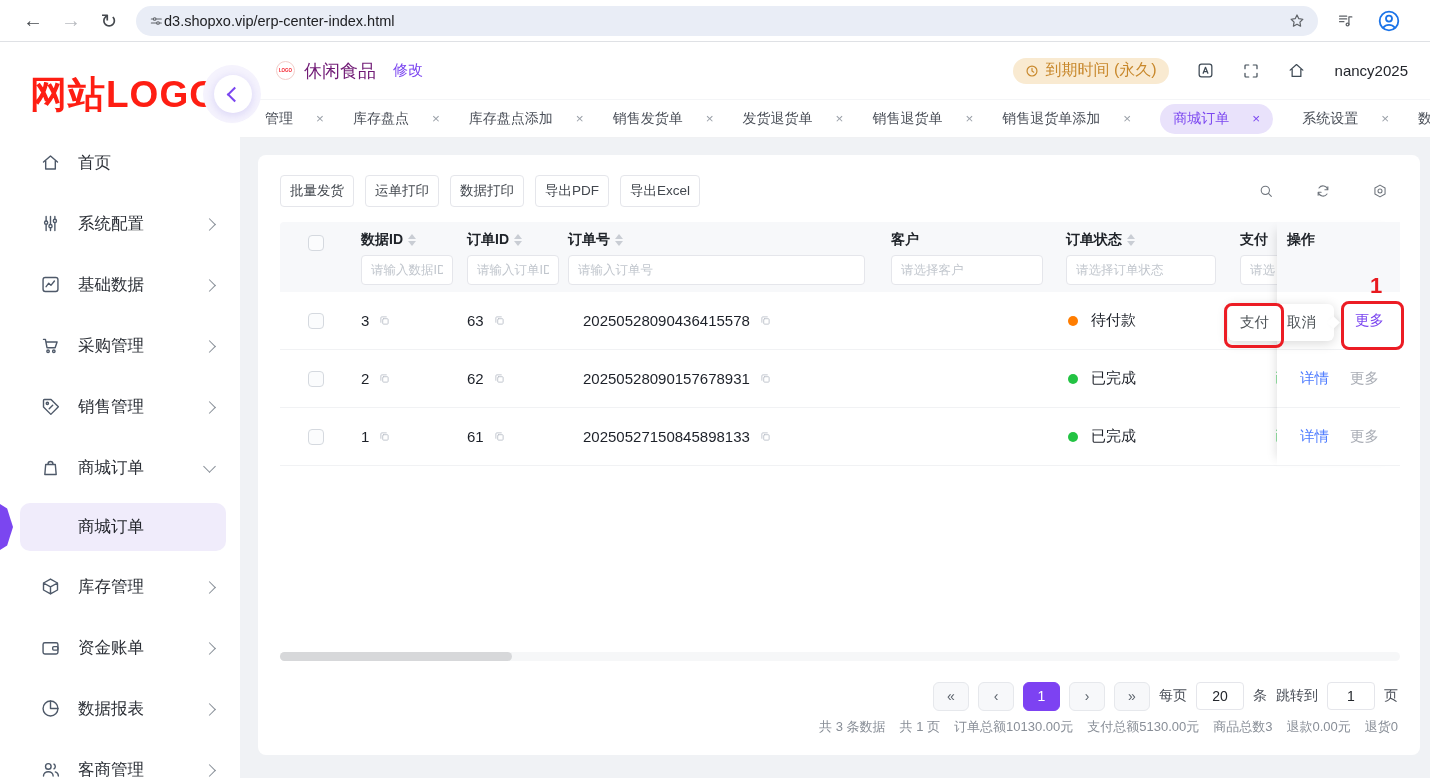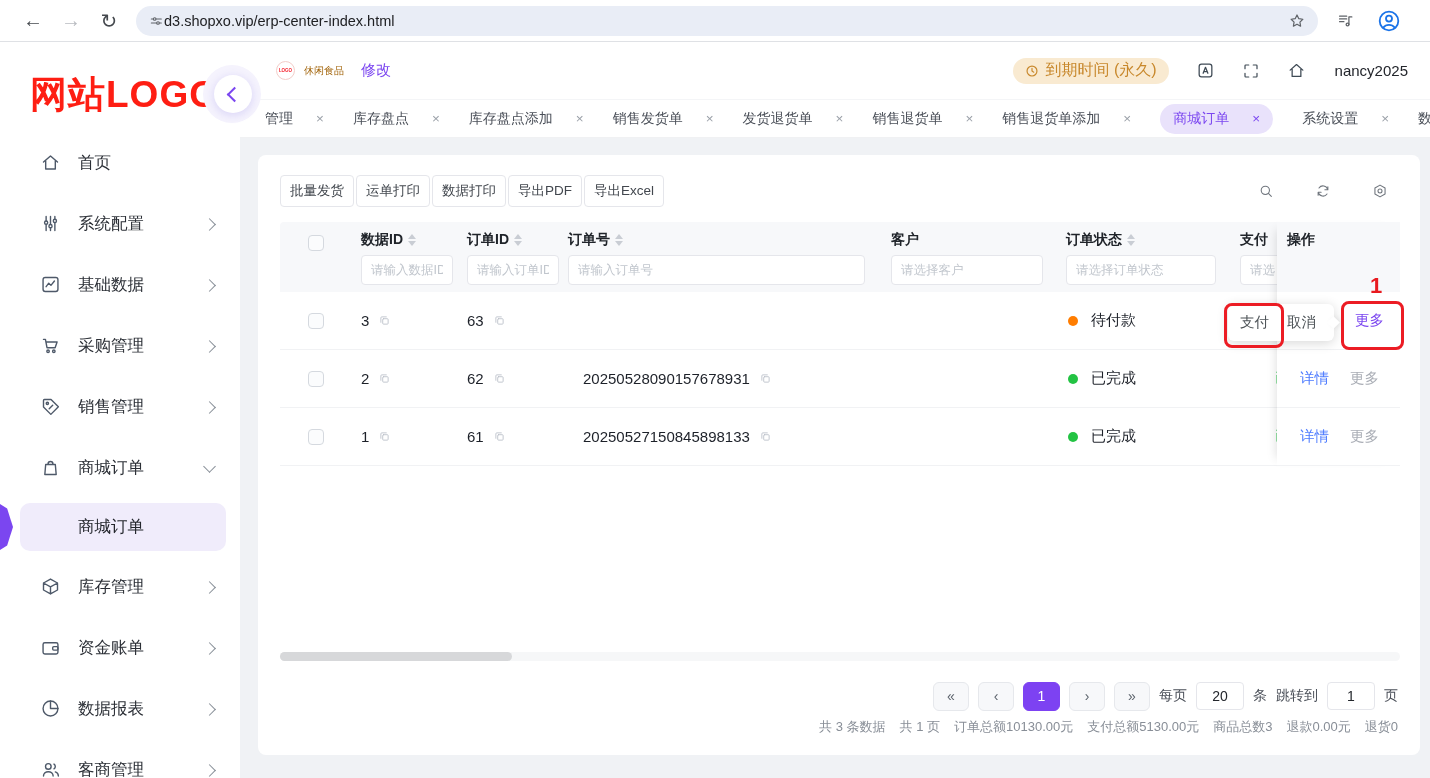--- a/index.html
+++ b/index.html
@@ -39,41 +39,41 @@
     display:flex;align-items:center;padding-left:58px;font-size:16.5px;color:#23262c;cursor:pointer}
   .active-marker{position:absolute;left:0;top:6px;width:13px;height:46px;background:#7b46f0;
     clip-path:polygon(0 0,55% 10%,100% 50%,55% 90%,0 100%)}
 
   
   .main{position:absolute;top:42px;left:240px;width:1190px;height:736px;background:#f0f2f5}
   .main-header{height:58px;background:#fff;display:flex;align-items:center;padding:0 22px 0 36px;
     box-sizing:border-box;border-bottom:1px solid #f4f5f7}
   .shop-logo{width:17px;height:17px;border-radius:50%;border:1px solid #f3cdc9;display:flex;align-items:center;
     justify-content:center;font-size:4.5px;font-weight:bold;color:#f5222d;flex:0 0 auto}
-  .shop-name{font-size:10px;color:#a16207;margin-left:9px}
+  .shop-name{font-size:18px;color:#701a75;margin-left:9px}
   .edit-link{font-size:15px;color:#7b46f0;margin-left:17px;cursor:pointer}
   .header-right{margin-left:auto;display:flex;align-items:center;gap:27px;color:#3f4a55}
   .expire-badge{background:#f9ead1;color:#c8882c;font-size:16px;height:26px;padding:0 12px;border-radius:13px;
     display:flex;align-items:center;gap:6px;white-space:nowrap}
   .h-icon{cursor:pointer}
   .username{font-size:15px;color:#23262c;margin-left:2px}
 
   .tab-bar{height:38px;background:#fff;border-bottom:1px solid #f0f1f3;display:flex;align-items:center;
     padding:0 14px 0 25px;box-sizing:border-box;gap:29px}
   .tab{display:flex;align-items:center;gap:23px;font-size:14px;color:#4a4f58;cursor:pointer;white-space:nowrap}
   .tab .x{font-size:13.5px;color:#9aa0a8}
   .tab.active{background:#e9e2fb;color:#7b46f0;padding:6px 13px;border-radius:16px}
   .tab.active .x{color:#7b46f0}
   .tabs-overview{margin-left:auto;color:#4e5969;cursor:pointer}
 
   
   .card{position:absolute;top:113px;left:18px;width:1162px;height:600px;background:#fff;border-radius:8px}
   .toolbar{position:absolute;top:20px;left:22px;right:22px;height:32px;display:flex;align-items:center}
   .btn{height:32px;padding:0 9px;border:1px solid #e5e6eb;border-radius:4px;background:#fff;font-size:13.5px;
-    color:#42474e;display:flex;align-items:center;margin-right:2px;cursor:pointer;white-space:nowrap;box-sizing:border-box}
+    color:#42474e;display:flex;align-items:center;margin-right:11px;cursor:pointer;white-space:nowrap;box-sizing:border-box}
   .tool-icons{margin-left:auto;display:flex;gap:41px;color:#6f757d;margin-right:10px}
   .tool-icons .h-icon{width:16px;height:16px}
 
   .thead{position:absolute;top:67px;left:22px;width:1120px;height:70px;background:#f7f8fa;border-radius:4px 4px 0 0}
   .th{position:absolute;top:9px;font-size:14px;font-weight:bold;color:#20242a;display:flex;align-items:center;cursor:pointer}
   .sort{display:inline-flex;flex-direction:column;margin-left:5px;gap:2px}
   .sort i{width:0;height:0;border-left:4px solid transparent;border-right:4px solid transparent}
   .sort .up{border-bottom:5px solid #c9cdd4}
   .sort .dn{border-top:5px solid #c9cdd4}
   .checkbox{width:16px;height:16px;border:1.5px solid #d5d9df;border-radius:4px;background:#fbfcfd;box-sizing:border-box;cursor:pointer}
@@ -406,20 +406,27 @@
               <path d="M15.3 5.3H7a1.7 1.7 0 0 0-1.7 1.7v8.3"></path>
             </svg>
           </span>
         <span class="cell" style="left:187px">
             <span>63</span>
             <svg class="ic copy" width="13" height="13" viewBox="0 0 24 24">
               <rect x="8.7" y="8.7" width="10" height="10" rx="1.5"></rect>
               <path d="M15.3 5.3H7a1.7 1.7 0 0 0-1.7 1.7v8.3"></path>
             </svg>
           </span>
+        <span class="cell" style="left:303px">
+            <span>20250528090436415578</span>
+            <svg class="ic copy" width="13" height="13" viewBox="0 0 24 24">
+              <rect x="8.7" y="8.7" width="10" height="10" rx="1.5"></rect>
+              <path d="M15.3 5.3H7a1.7 1.7 0 0 0-1.7 1.7v8.3"></path>
+            </svg>
+          </span>
         <span class="cell" style="left:788px;gap:13px">
             <span class="dot orange"></span>
             <span>待付款</span>
           </span>
       </div>
 
       <div class="trow" style="top:195px">
         <span class="checkbox" style="position:absolute;left:28px;top:21px"></span>
         <span class="cell" style="left:81px">
             <span>2</span>

